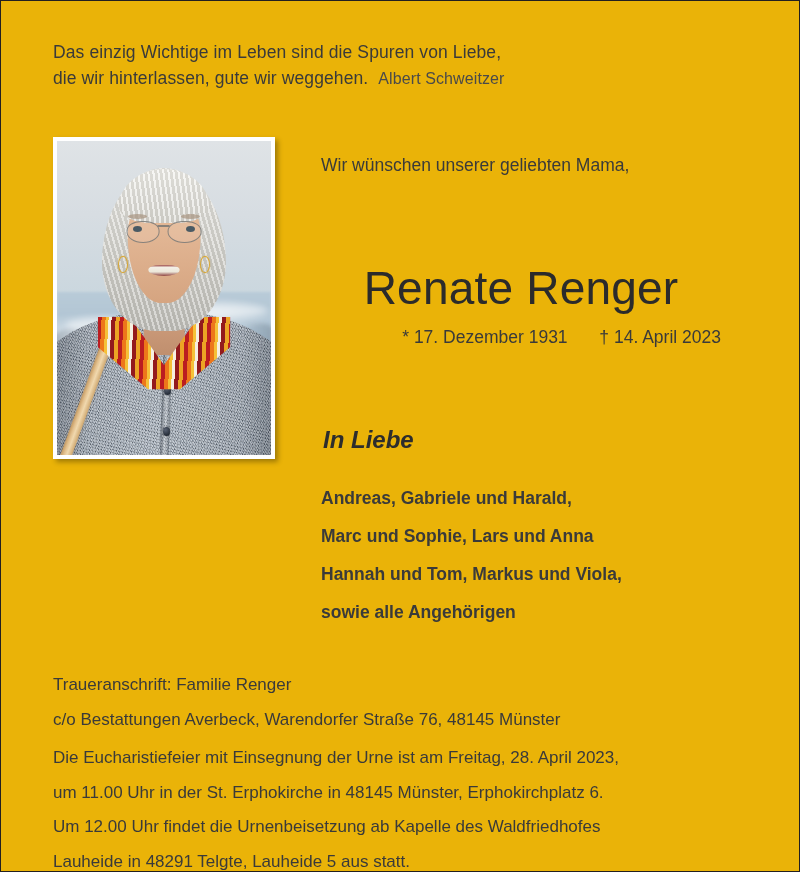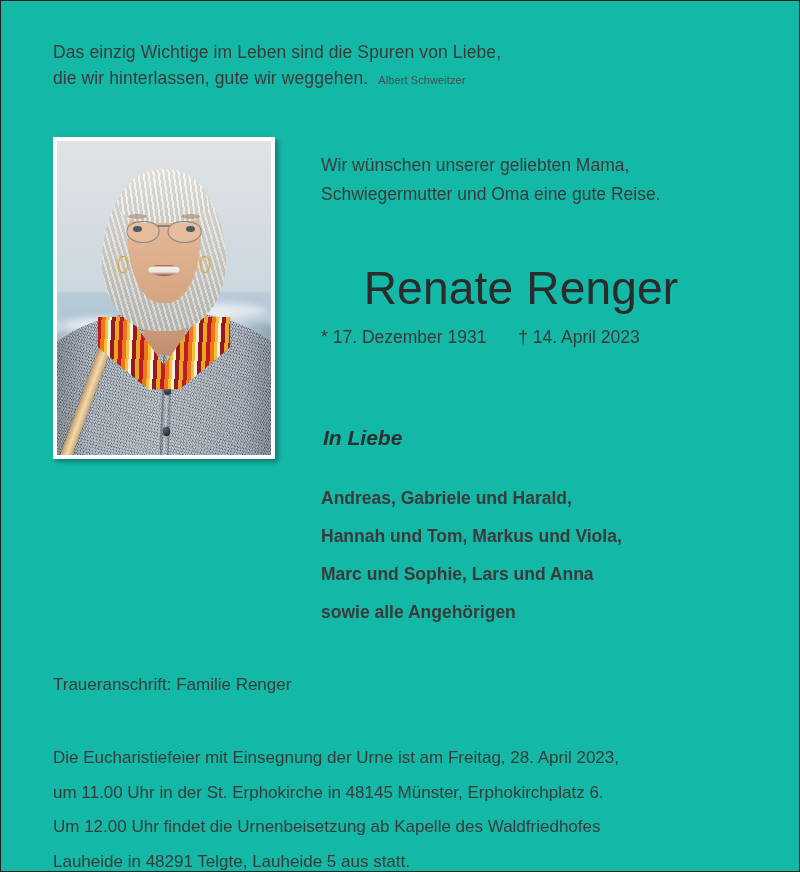--- a/index.html
+++ b/index.html
@@ -9,41 +9,41 @@
     background: #ffffff;
   }
   body {
     font-family: "Liberation Sans", sans-serif;
   }
   #page {
     position: relative;
     width: 800px;
     height: 872px;
     box-sizing: border-box;
-    background: #14b8a6;
+    background: #eab308;
     border: 1px solid #231f20;
     overflow: hidden;
   }
 
   
   #quote {
     position: absolute;
     left: 52px;
     top: 38px;
     width: 680px;
   }
   .quote-line {
     font-size: 17.5px;
     line-height: 26px;
     color: #3a3a3a;
     letter-spacing: 0.1px;
     white-space: nowrap;
   }
   .quote-attr {
-    font-size: 11px;
+    font-size: 16px;
     color: #4a4a4a;
     padding-left: 10px;
     margin-top: 40px;
   }
 
   
   #photo-frame {
     position: absolute;
     left: 52px;
     top: 136px;
@@ -295,30 +295,30 @@
     line-height: 58px;
     color: #2b2b2b;
     font-weight: 400;
     letter-spacing: 0.2px;
   }
   #dates {
     position: absolute;
     left: 320px;
     top: 326px;
     width: 400px;
-    text-align: left;
+    text-align: right;
     font-size: 17.5px;
     color: #3a3a3a;
   }
   #dates .sep { display: inline-block; width: 22px; }
   #in-liebe {
     position: absolute;
     left: 322px;
     top: 425px;
-    font-size: 21px;
+    font-size: 24px;
     font-style: italic;
     font-weight: bold;
     color: #2d2d2d;
   }
   #family {
     position: absolute;
     left: 320px;
     top: 478px;
     width: 420px;
     font-weight: bold;
@@ -393,42 +393,42 @@
       <div class="eye l"></div>
       <div class="eye r"></div>
       <div class="earring l"></div>
       <div class="earring r"></div>
       <div class="mouth"></div>
     </div>
   </div>
 
   <div id="intro">
     <div class="intro-line">Wir wünschen unserer geliebten Mama,</div>
-    <div class="intro-line">Schwiegermutter und Oma eine gute Reise.</div>
   </div>
 
   <div id="name">Renate Renger</div>
   <div id="dates">
     <span>*</span>
     <span>17. Dezember 1931</span>
     <span class="sep"></span>
     <span>†</span>
     <span>14. April 2023</span>
   </div>
 
   <div id="in-liebe">In Liebe</div>
   <div id="family">
     <div class="family-line">Andreas, Gabriele und Harald,</div>
+    <div class="family-line">Marc und Sophie, Lars und Anna</div>
     <div class="family-line">Hannah und Tom, Markus und Viola,</div>
-    <div class="family-line">Marc und Sophie, Lars und Anna</div>
     <div class="family-line">sowie alle Angehörigen</div>
   </div>
 
   <div id="address">
     <div class="foot-line">Traueranschrift: Familie Renger</div>
+    <div class="foot-line">c/o Bestattungen Averbeck, Warendorfer Straße 76, 48145 Münster</div>
   </div>
 
   <div id="service">
     <div class="foot-line">Die Eucharistiefeier mit Einsegnung der Urne ist am Freitag, 28. April 2023,</div>
     <div class="foot-line">um 11.00 Uhr in der St. Erphokirche in 48145 Münster, Erphokirchplatz 6.</div>
     <div class="foot-line">Um 12.00 Uhr findet die Urnenbeisetzung ab Kapelle des Waldfriedhofes</div>
     <div class="foot-line">Lauheide in 48291 Telgte, Lauheide 5 aus statt.</div>
   </div>
 
 </div>

